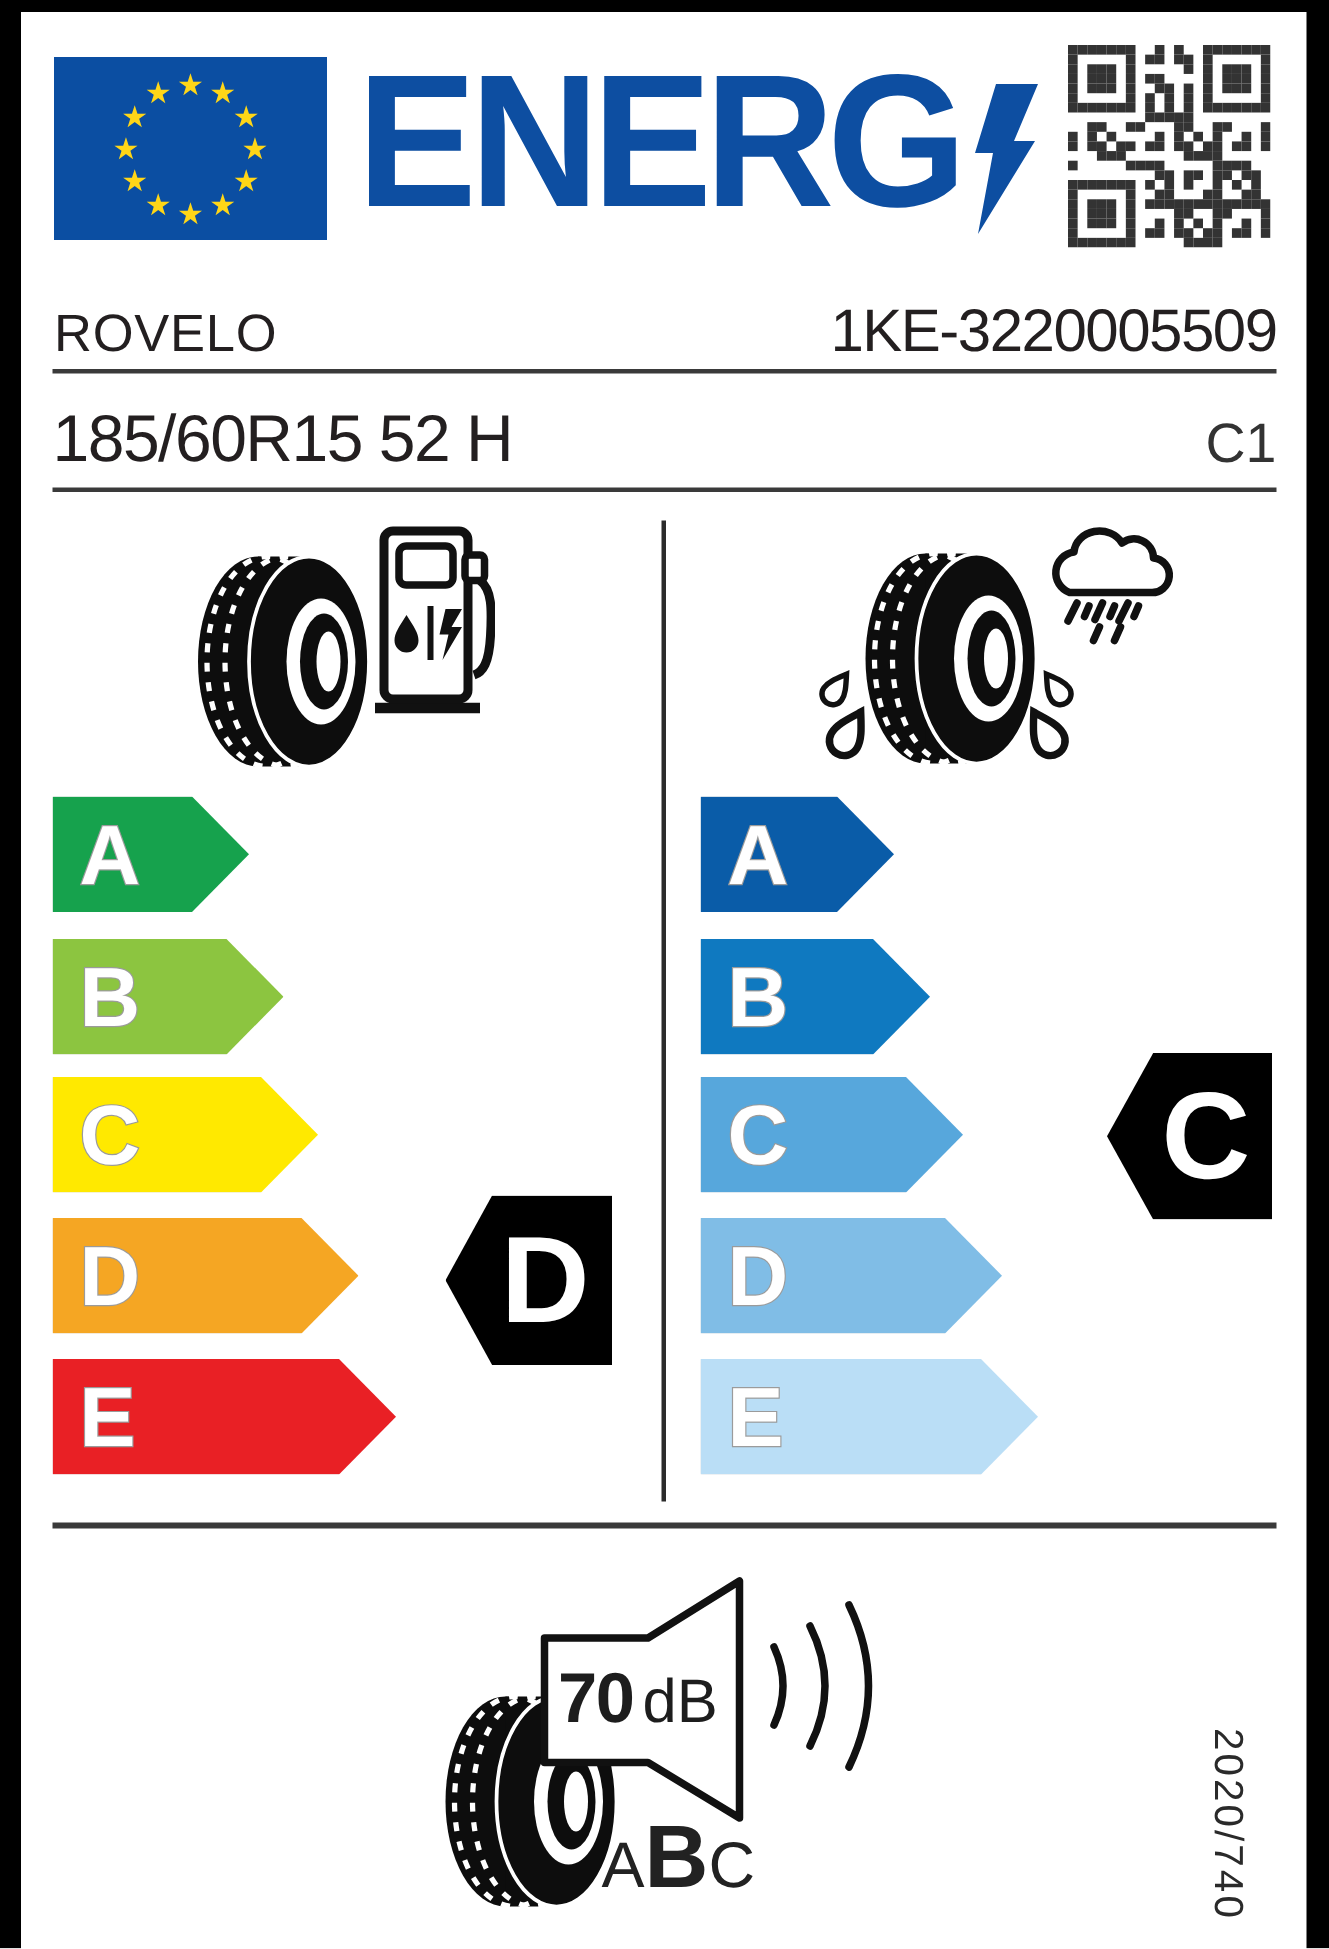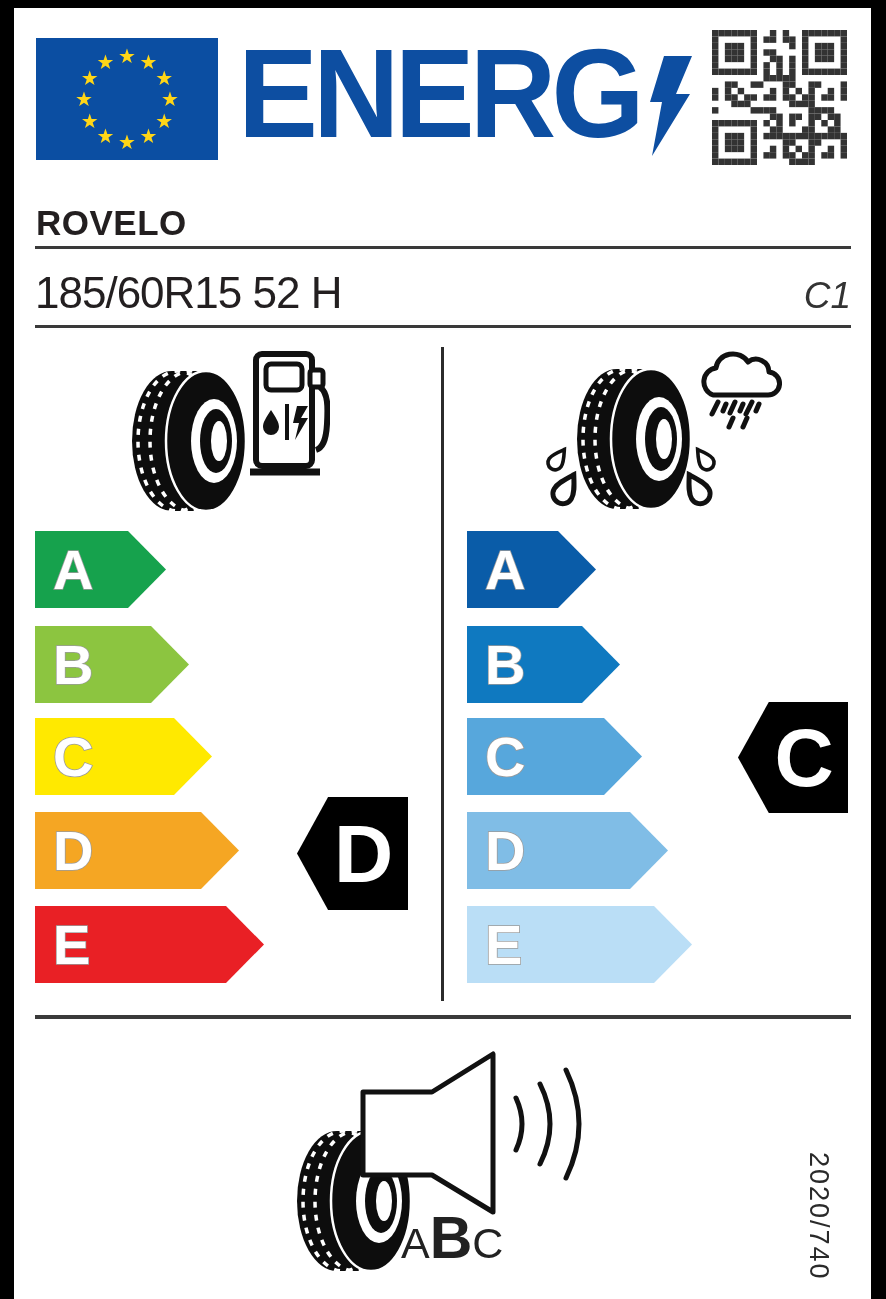--- a/index.html
+++ b/index.html
@@ -14,24 +14,24 @@
   .frame-top{left:0;top:0;width:886px;height:8px;background:#000;}
 
   
   .energ{
     left:238px;top:34px;width:410px;height:120px;
     font-size:126px;font-weight:bold;line-height:120px;letter-spacing:-5px;
     color:#0d4ea1;transform:scaleX(.95);transform-origin:left center;white-space:nowrap;
   }
   .rule{background:#3a3a3a;}
 
-  .brand{left:36px;top:203px;font-size:35px;font-weight:bold;letter-spacing:.5px;}
+  .brand{left:36px;top:203px;font-size:35px;font-weight:normal;letter-spacing:.5px;}
   .article{right:35px;top:199px;font-size:40px;letter-spacing:-1px;}
   .size{left:35px;top:268px;font-size:44px;letter-spacing:-1px;}
-  .tclass{right:35px;top:275px;font-size:37px;color:#333;font-style:italic;}
+  .tclass{right:35px;top:275px;font-size:37px;color:#333;}
 
   .divider{left:441px;top:347px;width:3px;height:654px;background:#2b2b2b;}
 
   
   .bar{
     height:77px;clip-path:polygon(0 0,calc(100% - 38px) 0,100% 50%,calc(100% - 38px) 100%,0 100%);
     filter:drop-shadow(0 0 1px rgba(80,80,80,.85));
   }
   .bar .g{
     position:absolute;left:18px;top:50%;transform:translateY(-50%);
@@ -339,20 +339,21 @@
         <rect x="32.14" y="128.57" width="6.43" height="6.43"></rect>
         <rect x="38.57" y="128.57" width="6.43" height="6.43"></rect>
         <rect x="77.14" y="128.57" width="6.43" height="6.43"></rect>
         <rect x="83.57" y="128.57" width="6.43" height="6.43"></rect>
         <rect x="90.00" y="128.57" width="6.43" height="6.43"></rect>
         <rect x="96.43" y="128.57" width="6.43" height="6.43"></rect>
       </g>
   </svg>
 
   <div class="abs brand">ROVELO</div>
+  <div class="abs article">1KE-3220005509</div>
   <div class="abs rule" style="left:35px;top:246px;width:816px;height:3px"></div>
 
   <div class="abs size">185/60R15 52 H</div>
   <div class="abs tclass">C1</div>
   <div class="abs rule" style="left:35px;top:325px;width:816px;height:3px"></div>
 
   <div class="abs divider"></div>
 
   <svg class="abs" style="left:128px;top:366px" width="120" height="150" viewBox="0 0 120 150">
       <use href="#tyre-sym"></use>
@@ -430,20 +431,23 @@
   </div>
 
   <div class="abs rule" style="left:35px;top:1015px;width:816px;height:4px"></div>
 
   <svg class="abs" style="left:293px;top:1126px;z-index:1" width="120" height="150" viewBox="0 0 120 150">
       <use href="#tyre-sym"></use>
     </svg>
   <svg class="abs" style="left:358px;top:1046px;z-index:3" width="140" height="170" viewBox="0 0 140 170">
     <path d="M5,46 H74 L135,8 V166 L74,129 H5 Z" fill="#fff" stroke="#111" stroke-width="5" stroke-linejoin="round"></path>
   </svg>
+  <div class="abs db-text">
+    <span class="v">70</span><span class="u">dB</span>
+  </div>
   <svg class="abs" style="left:510px;top:1058px" width="85" height="132" viewBox="0 0 85 132">
     <g fill="none" stroke="#111" stroke-width="5" stroke-linecap="round">
       <path d="M6,40 Q18,66 6,92"></path>
       <path d="M30,26 Q50,66 30,106"></path>
       <path d="M56,12 Q82,66 56,120"></path>
     </g>
   </svg>
   <div class="abs abc">
     <span class="s">A</span>
       <span class="big">B</span>

